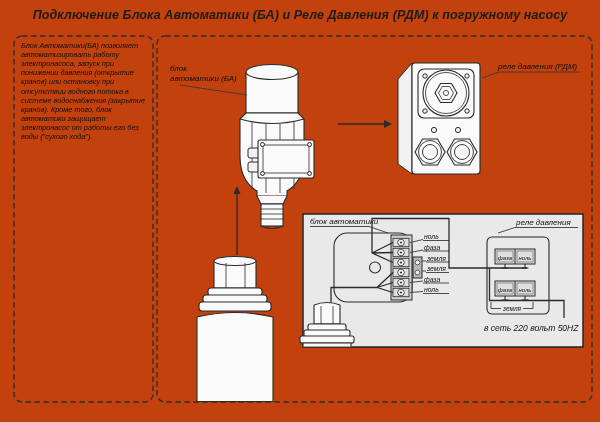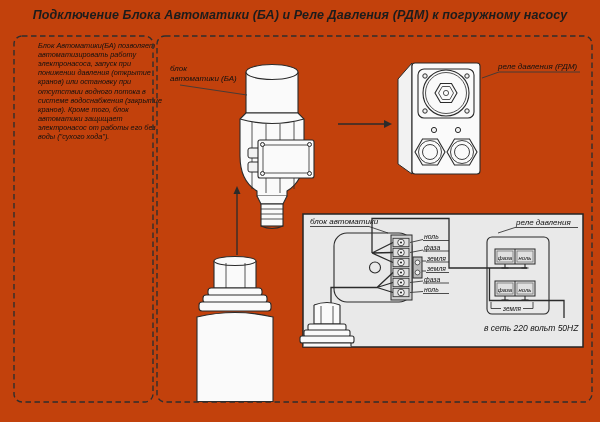--- a/index.html
+++ b/index.html
@@ -13,21 +13,21 @@
     font-style:italic;
   }
   .title{
     position:absolute;top:8px;left:0;width:600px;
     text-align:center;
     font-size:12.5px;font-weight:600;color:#1c1c1c;
     letter-spacing:.1px;
   }
   .info-text{
     position:absolute;top:41px;left:21px;width:127px;
-    font-size:7.3px;line-height:1.25;color:#101010;margin-left:17px;
+    font-size:7.3px;line-height:1.25;color:#101010;
   }
   .info-text p{margin:0 0 1px 0;}
   svg{position:absolute;top:0;left:0;}
   svg text{fill:#101010;stroke:none;font-family:"Liberation Sans",sans-serif;}
   .lbl8{font-size:8px;}
   .lbl7{font-size:6.8px;}
   .lbl6{font-size:6px;}
   .lbl65{font-size:6.5px;}
   .lbl85{font-size:8.5px;}
   .ln{stroke:#2b2b2b;stroke-width:1.1;fill:none;}

